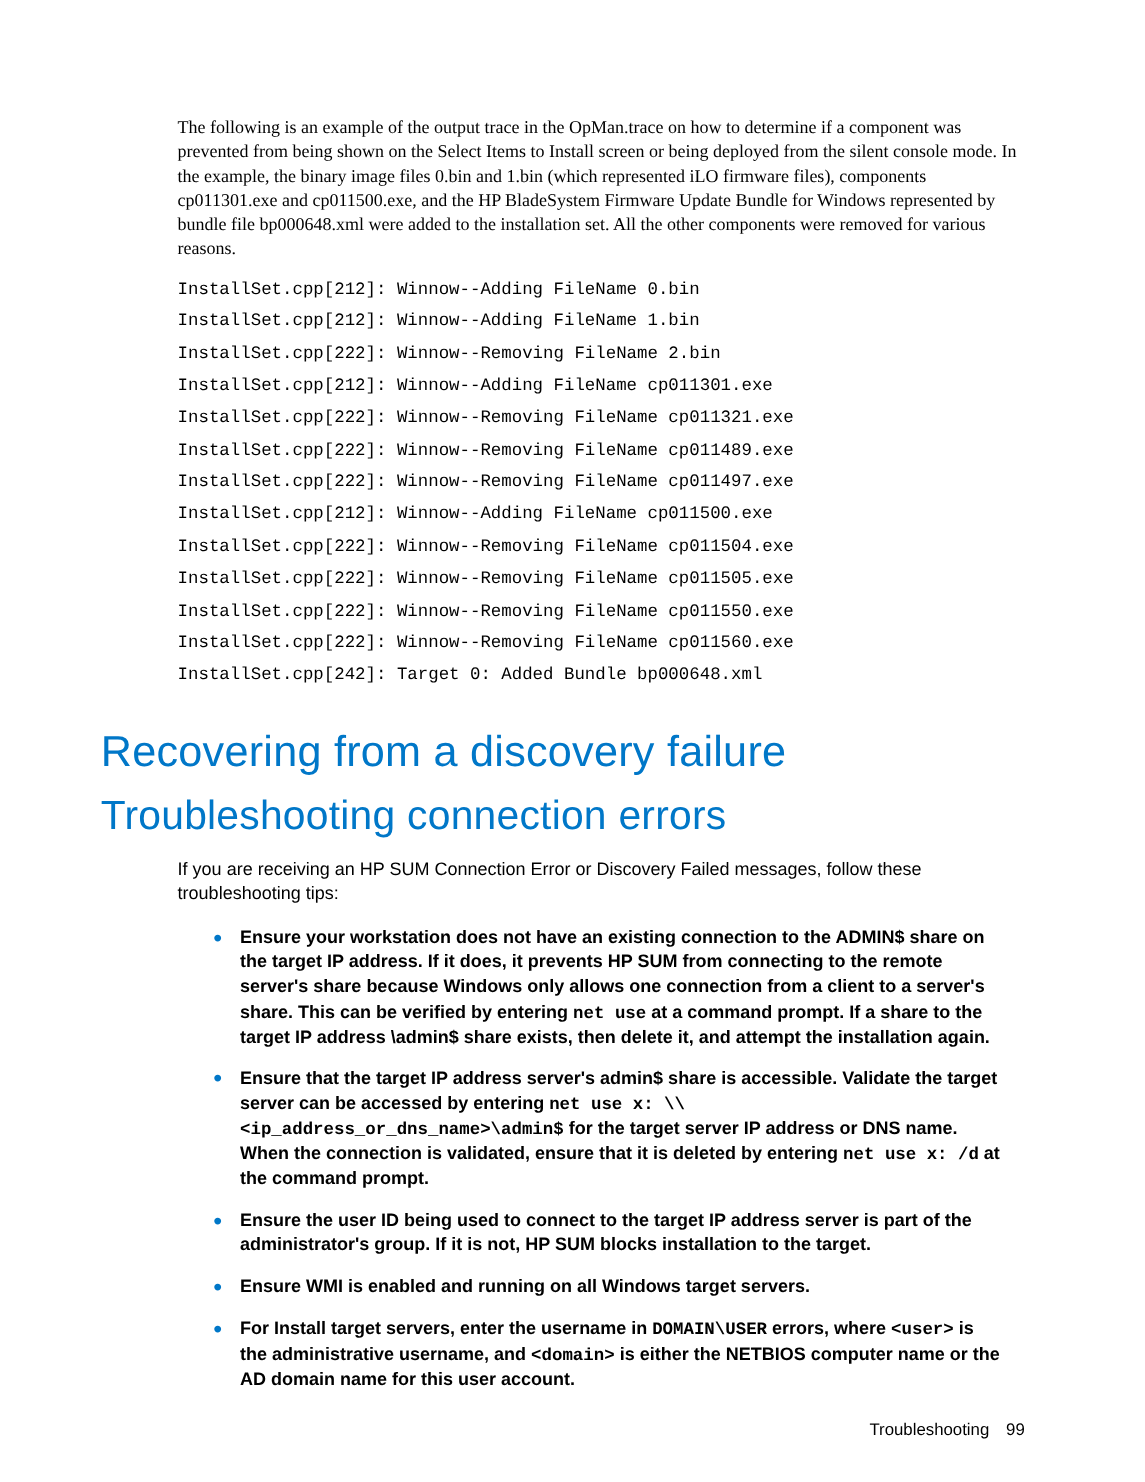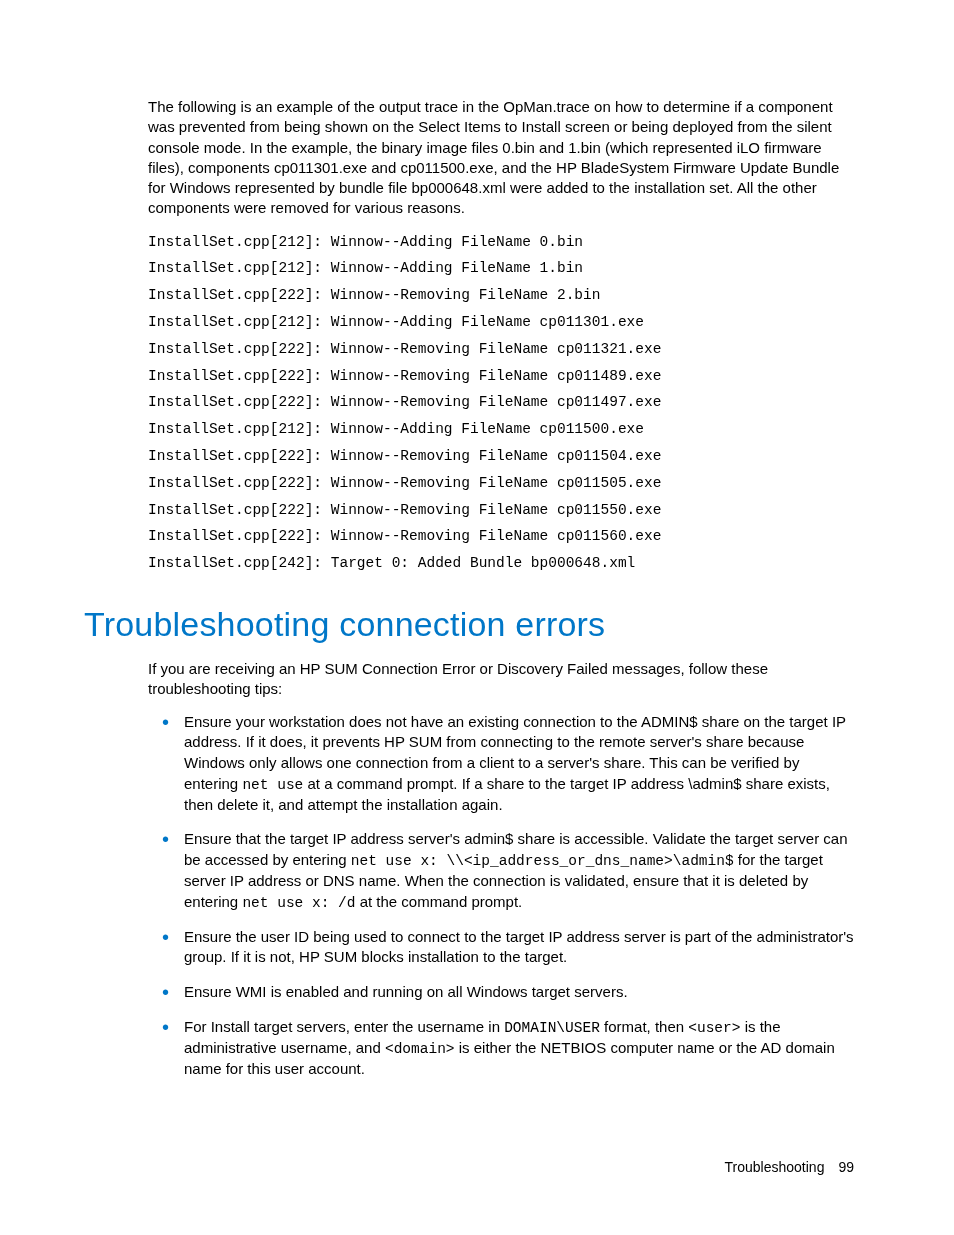--- a/index.html
+++ b/index.html
@@ -14,20 +14,21 @@
     width: 954px;
     height: 1235px;
     box-sizing: border-box;
     padding: 82px 100px 0 148px;
     position: relative;
   }
   .intro {
     font-size: 15px;
     line-height: 1.35;
     margin-bottom: 10px;
+    font-family: Liberation Serif, serif;
   }
   .trace {
     font-family: "Courier New", Courier, monospace;
     font-size: 14.5px;
     line-height: 1.85;
     margin-bottom: 28px;
     white-space: pre;
   }
   h1.section {
     font-family: Futura, "Trebuchet MS", Arial, sans-serif;
@@ -46,21 +47,22 @@
     letter-spacing: 0.2px;
   }
   .body-text {
     font-size: 15px;
     line-height: 1.35;
     margin-bottom: 12px;
   }
   ul.bullets {
     list-style: none;
     padding: 0 0 0 36px;
-    margin: 0;
+    margin: 16px;
+    font-weight: bold;
   }
   ul.bullets > li {
     position: relative;
     font-size: 15px;
     line-height: 1.38;
     margin-bottom: 14px;
     padding-left: 0;
   }
   ul.bullets > li::before {
     content: "•";
@@ -70,21 +72,21 @@
     color: #0077c8;
     font-size: 20px;
     line-height: 1;
   }
   code, .mono {
     font-family: "Courier New", Courier, monospace;
     font-size: 14.5px;
   }
   .footer {
     position: absolute;
-    bottom: 60px;
+    bottom: 36px;
     right: 100px;
     font-size: 14px;
   }
   .footer .section-name { margin-right: 14px; }
 </style>
 </head>
 <body>
 
 <div class="page">
 
@@ -97,40 +99,41 @@
 InstallSet.cpp[222]: Winnow--Removing FileName cp011321.exe
 InstallSet.cpp[222]: Winnow--Removing FileName cp011489.exe
 InstallSet.cpp[222]: Winnow--Removing FileName cp011497.exe
 InstallSet.cpp[212]: Winnow--Adding FileName cp011500.exe
 InstallSet.cpp[222]: Winnow--Removing FileName cp011504.exe
 InstallSet.cpp[222]: Winnow--Removing FileName cp011505.exe
 InstallSet.cpp[222]: Winnow--Removing FileName cp011550.exe
 InstallSet.cpp[222]: Winnow--Removing FileName cp011560.exe
 InstallSet.cpp[242]: Target 0: Added Bundle bp000648.xml</div>
 
+  <h1 class="section">Recovering from a discovery failure</h1>
 
   <h2 class="subsection">Troubleshooting connection errors</h2>
 
   <p class="body-text">If you are receiving an HP SUM Connection Error or Discovery Failed messages, follow these troubleshooting tips:</p>
 
   <ul class="bullets">
     <li>
       <span>Ensure your workstation does not have an existing connection to the ADMIN$ share on the target IP address. If it does, it prevents HP SUM from connecting to the remote server's share because Windows only allows one connection from a client to a server's share. This can be verified by entering </span><span class="mono">net use</span><span> at a command prompt. If a share to the target IP address \admin$ share exists, then delete it, and attempt the installation again.</span>
     </li>
     <li>
       <span>Ensure that the target IP address server's admin$ share is accessible. Validate the target server can be accessed by entering </span><span class="mono">net use x: \\&lt;ip_address_or_dns_name&gt;\admin$</span><span> for the target server IP address or DNS name. When the connection is validated, ensure that it is deleted by entering </span><span class="mono">net use x: /d</span><span> at the command prompt.</span>
     </li>
     <li>
       <span>Ensure the user ID being used to connect to the target IP address server is part of the administrator's group. If it is not, HP SUM blocks installation to the target.</span>
     </li>
     <li>
       <span>Ensure WMI is enabled and running on all Windows target servers.</span>
     </li>
     <li>
-      <span>For Install target servers, enter the username in </span><span class="mono">DOMAIN\USER</span><span> format, then </span><span class="mono">&lt;user&gt;</span><span> is the administrative username, and </span><span class="mono">&lt;domain&gt;</span><span> is either the NETBIOS computer name or the AD domain name for this user account.</span>
+      <span>For Install target servers, enter the username in </span><span class="mono">DOMAIN\USER</span><span> errors, where </span><span class="mono">&lt;user&gt;</span><span> is the administrative username, and </span><span class="mono">&lt;domain&gt;</span><span> is either the NETBIOS computer name or the AD domain name for this user account.</span>
     </li>
   </ul>
 
   <div class="footer">
     <span class="section-name">Troubleshooting</span><span>99</span>
   </div>
 
 </div>
 
 </body></html>

